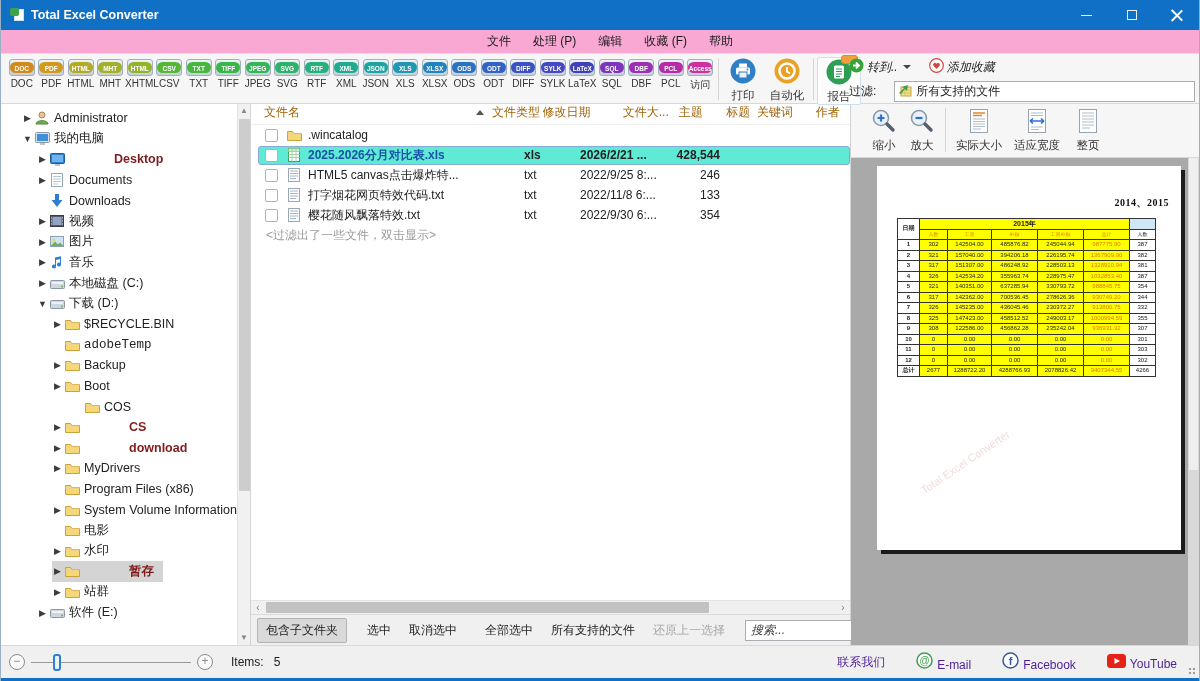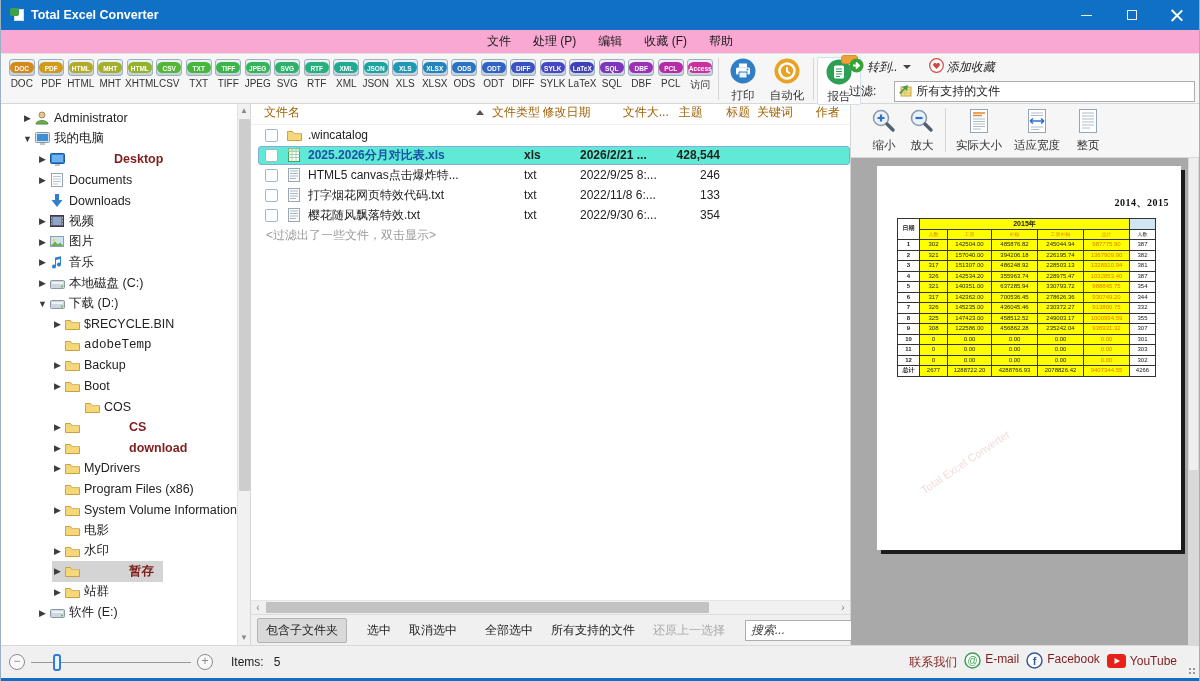--- a/index.html
+++ b/index.html
@@ -102,21 +102,21 @@
   .pv-vstrip { position:absolute; right:0; top:0; width:11px; height:100%; background:#d9d9d9; }
   .pv-vstrip .thumb { position:absolute; top:0; left:1px; width:9px; height:64%; background:#efefef; }
   
   .statusbar { height:36px; background:#f0f0f0; border-top:1px solid #d9d9d9; border-bottom:3px solid #1070c5; display:flex; align-items:center; padding:0 8px; position:relative; }
   .sl-circle { width:16px; height:16px; border-radius:50%; border:1px solid #8a8a8a; color:#8a8a8a; font-size:12px; line-height:13px; text-align:center; flex:none; background:#fafafa; }
   .slider-track { width:160px; height:1px; background:#999; margin:0 6px; position:relative; }
   .slider-thumb { position:absolute; left:22px; top:-8px; width:8px; height:17px; background:#eaf3fc; border:2px solid #2e7fd4; border-radius:3px; }
   .items-label { margin-left:18px; color:#222; }
   .items-count { margin-left:10px; color:#222; }
   .status-right { margin-left:auto; display:flex; align-items:center; gap:7px; padding-right:14px; }
-  .status-link { display:flex; align-items:flex-start; gap:4px; color:#7f1d1d; }
+  .status-link { display:flex; align-items:flex-end; gap:4px; color:#4c1d95;margin-left:24px; }
   .grip { position:absolute; right:2px; bottom:2px; width:8px; height:8px;
           background:radial-gradient(circle at 1px 1px,#999 1px,transparent 1.2px); background-size:4px 4px; }
 </style>
 </head>
 <body>
 
 <div class="titlebar">
   <div class="app-ico">
       <span class="pg"></span>
       <span class="gr"></span>

